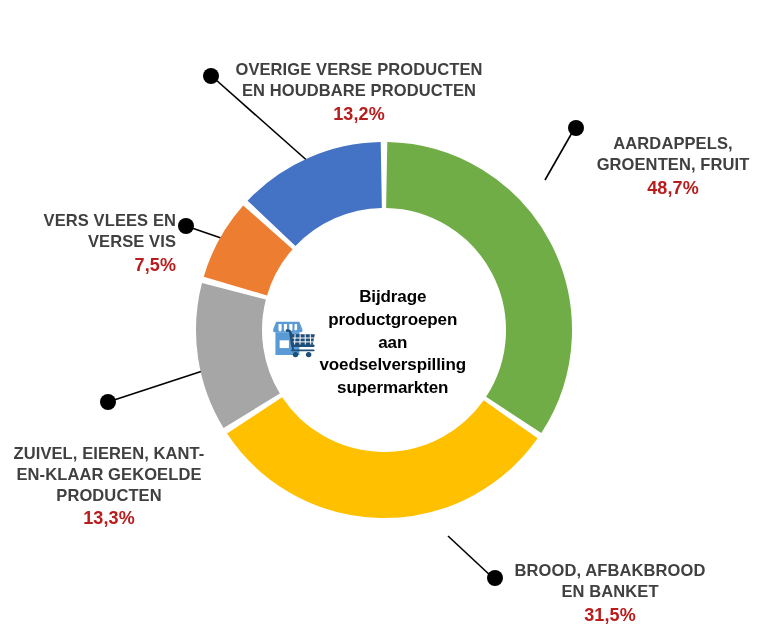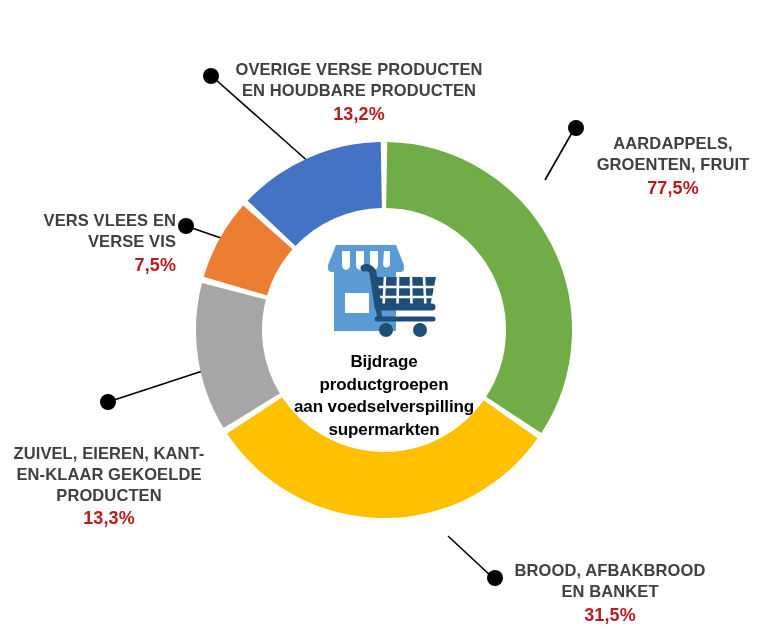--- a/index.html
+++ b/index.html
@@ -28,26 +28,26 @@
     position: absolute;
     left: 0;
     top: 0;
     width: 768px;
     height: 629px;
   }
 
   
   .center-block {
     position: absolute;
-    left: 286px;
+    left: 270px;
     top: 232px;
     width: 196px;
     height: 210px;
     display: flex;
-    flex-direction: column;
+    flex-direction: row;
     align-items: center;
     justify-content: flex-end;
     pointer-events: none;
   }
   .store-icon {
     width: 128px;
     height: 104px;
     margin-top: 2px;
   }
   .center-caption {
@@ -170,21 +170,21 @@
 
   <div class="callout ta-center" id="callout-overige">
     <span class="lbl">OVERIGE VERSE PRODUCTEN
 EN HOUDBARE PRODUCTEN</span>
     <span class="pct">13,2%</span>
   </div>
 
   <div class="callout ta-center" id="callout-aardappels">
     <span class="lbl">AARDAPPELS,
 GROENTEN, FRUIT</span>
-    <span class="pct">77,5%</span>
+    <span class="pct">48,7%</span>
   </div>
 
   <div class="callout ta-right" id="callout-vlees">
     <span class="lbl">VERS VLEES EN
 VERSE VIS</span>
     <span class="pct">7,5%</span>
   </div>
 
   <div class="callout ta-center" id="callout-zuivel">
     <span class="lbl">ZUIVEL, EIEREN, KANT-

